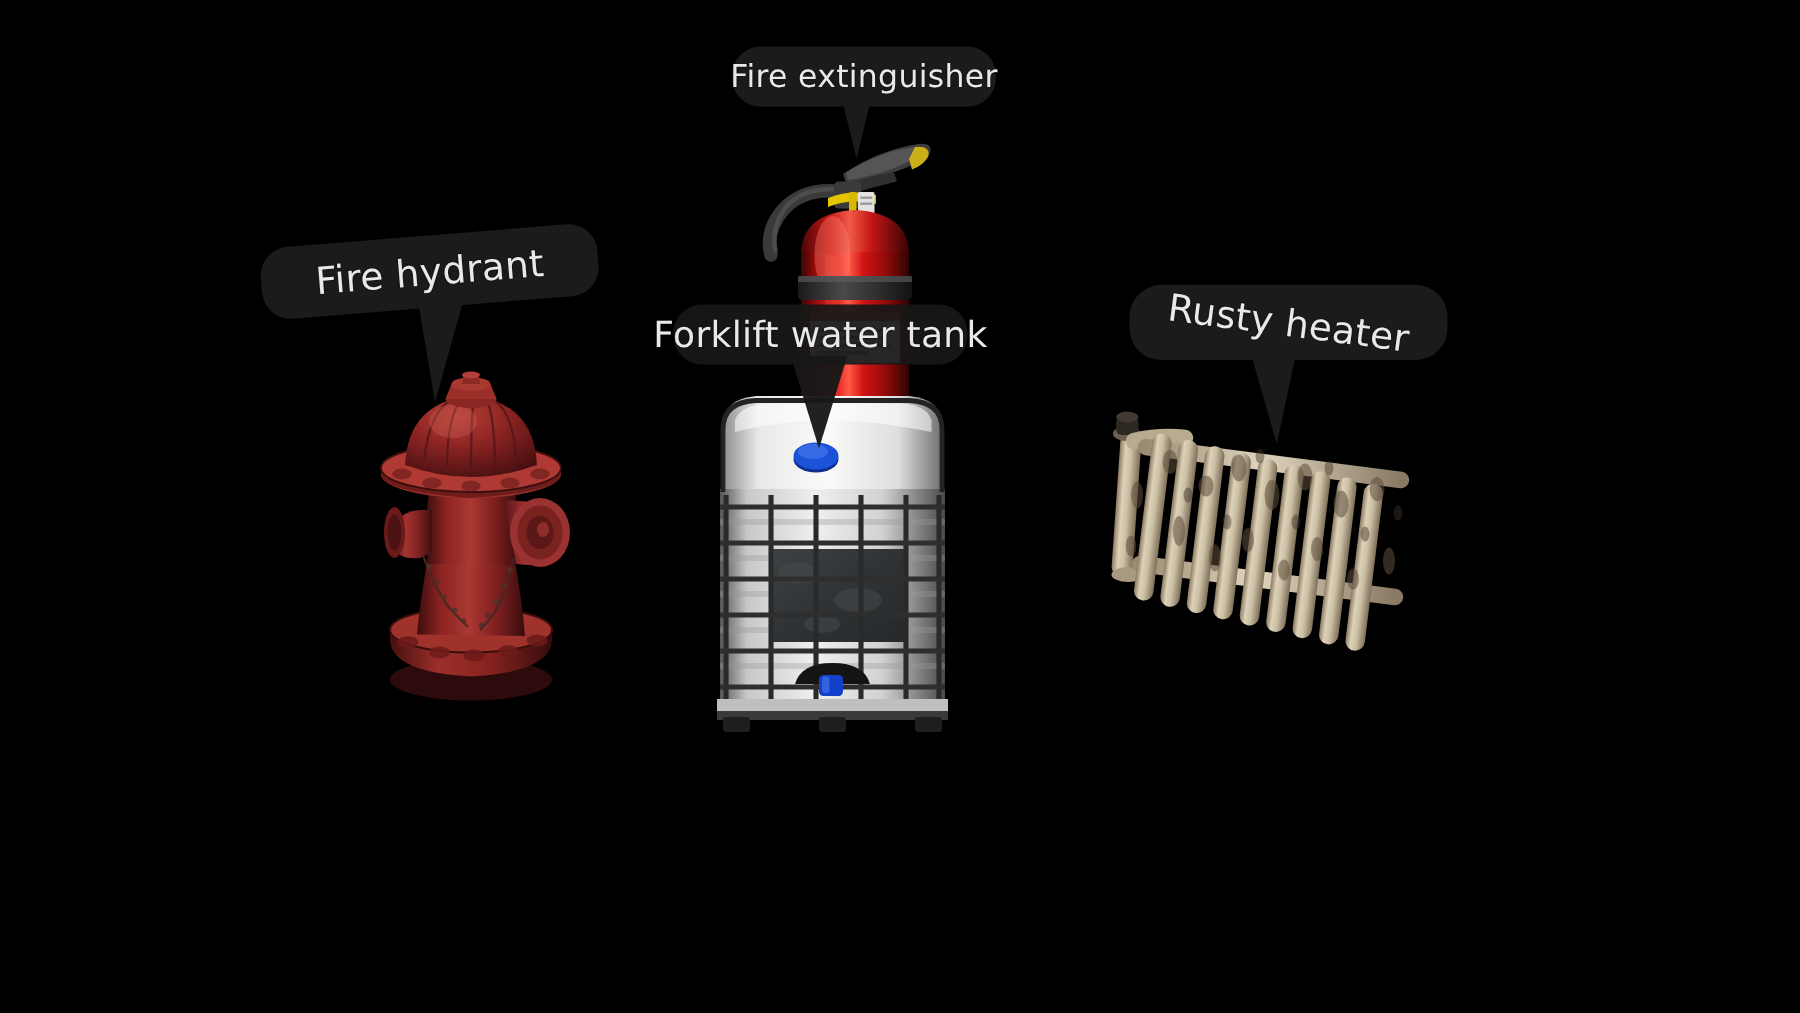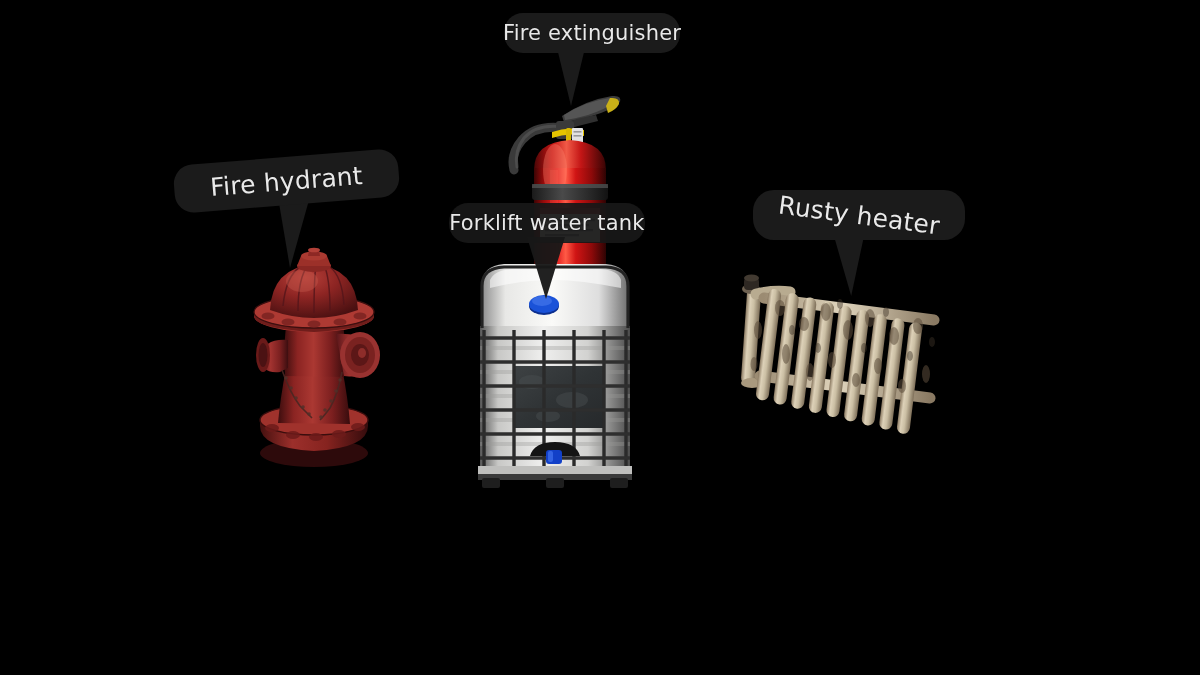--- a/index.html
+++ b/index.html
@@ -60,32 +60,31 @@
     font-family: "DejaVu Sans", sans-serif;
   }
   #callout-hydrant .bubble-text { font-size: 25px; transform: rotate(0deg); }
   #callout-hydrant .pointer {
     left: 275px; top: 192px;
     border-left-width: 17px; border-right-width: 17px; border-top-width: 76px;
     transform: rotate(3deg);
   }
 
   #callout-extinguisher .bubble {
-    left: 488px; top: 13px; width: 176px; height: 40px;
+    left: 488px; top: 31px; width: 176px; height: 40px;
     font-size: 21px;
-    margin-left: 16px;
   }
   #callout-extinguisher .pointer {
     left: 557px; top: 48px;
     border-left-width: 14px; border-right-width: 14px; border-top-width: 58px;
   }
 
   #callout-tank .bubble {
     left: 449px; top: 203px; width: 196px; height: 40px;
-    font-size: 21px;
+    font-size: 24px;
   }
   #callout-tank .pointer {
     left: 527px; top: 237px;
     border-left-width: 19px; border-right-width: 19px; border-top-width: 62px;
     border-top-color: rgba(24,24,24,0.96);
   }
 
   #callout-heater .bubble {
     left: 753px; top: 190px; width: 212px; height: 50px;
     border-radius: 21px;

